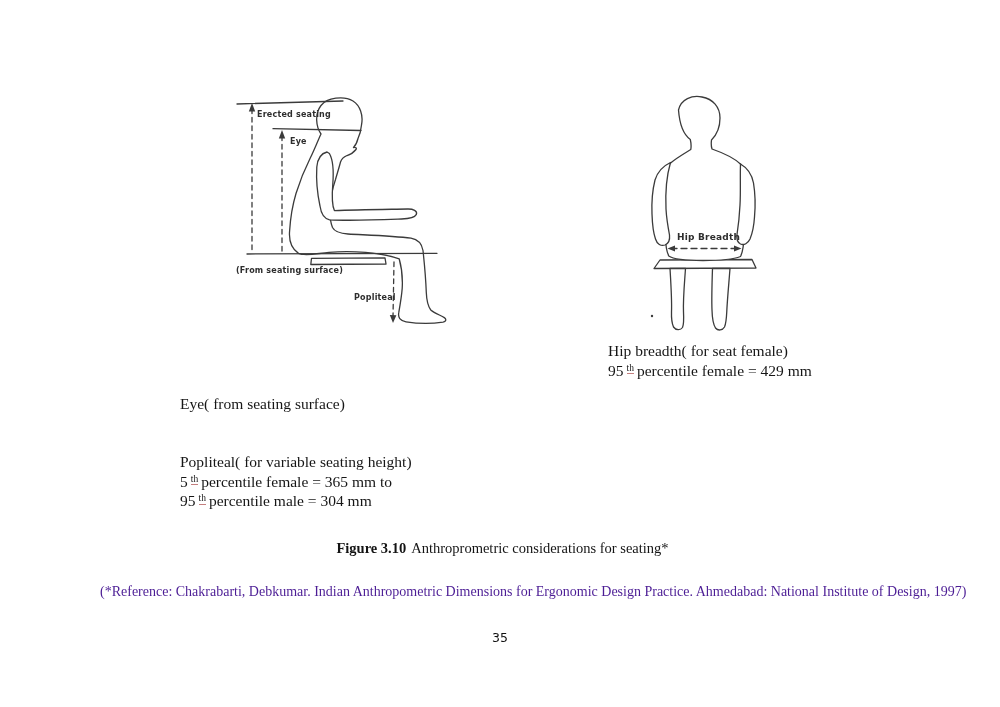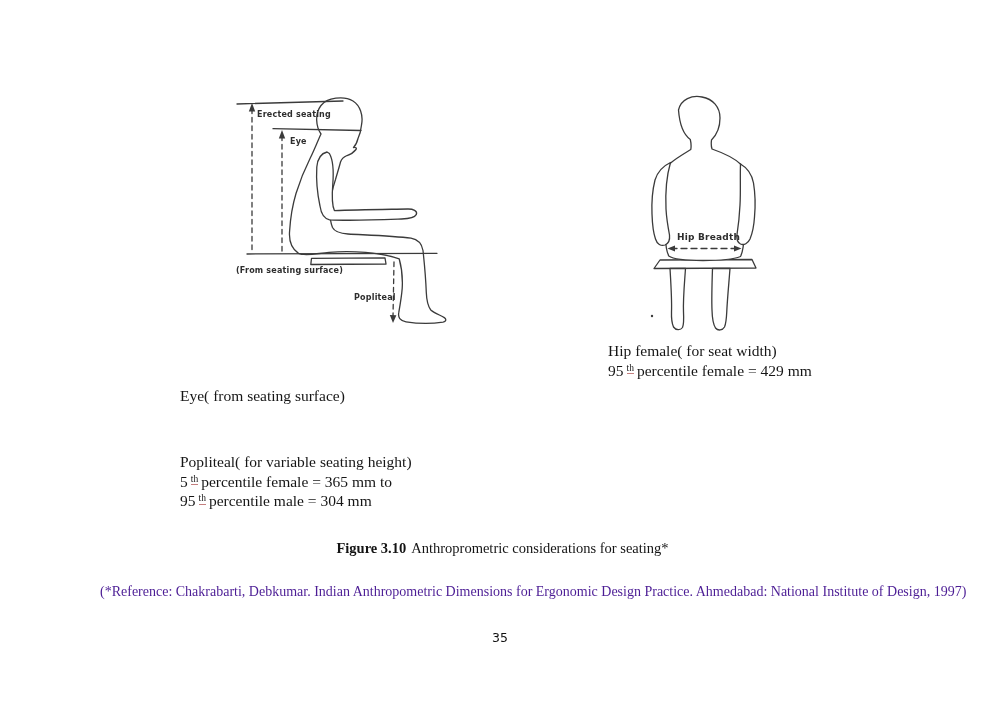--- a/index.html
+++ b/index.html
@@ -172,32 +172,32 @@
         <path d="M 31 158.5 L 98 158.5" stroke-dasharray="6,4"></path>
         <path d="M 27.5 158.5 L 35 155.5 L 35 161.5 Z" fill="#3b3b3b" stroke="none"></path>
         <path d="M 101.5 158.5 L 94 155.5 L 94 161.5 Z" fill="#3b3b3b" stroke="none"></path>
         <circle cx="12" cy="226" r="1.2" fill="#3b3b3b" stroke="none"></circle>
       </g>
     </svg>
     <span class="sketchlabel" style="left:37px; top:142px; font-size:9px">Hip Breadth</span>
   </div>
 
 
-  <div class="meas" style="left:180px; top:386px">
+  <div class="meas" style="left:180px; top:394px">
     <div>Eye( from seating surface)</div>
   </div>
 
   <div class="meas" style="left:180px; top:452px">
     <div>Popliteal( for variable seating height)</div>
     <div><span>5</span><span class="sup">th</span><span>percentile female = 365 mm to</span></div>
     <div><span>95</span><span class="sup">th</span><span>percentile male = 304 mm</span></div>
   </div>
 
   <div class="meas" style="left:608px; top:341px">
-    <div>Hip female( for seat width)</div>
+    <div>Hip breadth( for seat female)</div>
     <div><span>95</span><span class="sup">th</span><span>percentile female = 429 mm</span></div>
   </div>
 
   <div class="caption">
     <span class="cap-label">Figure 3.10</span><span>Anthroprometric considerations for seating*</span>
   </div>
 
   <div class="reference">(*Reference: Chakrabarti, Debkumar. Indian Anthropometric Dimensions for Ergonomic Design Practice. Ahmedabad: National Institute of Design, 1997)</div>
 
   <div class="pagenum">35</div>

